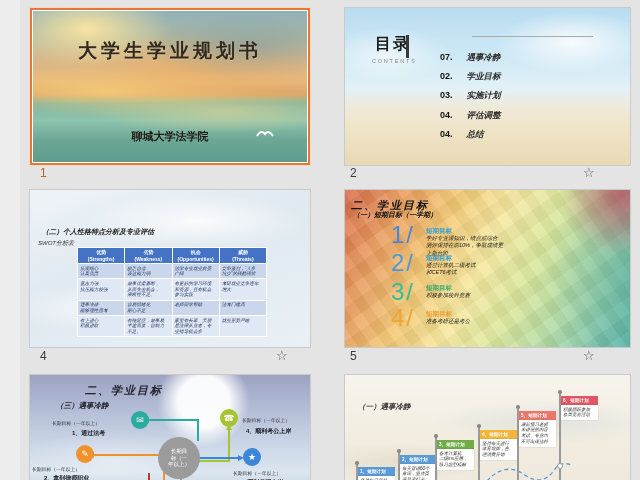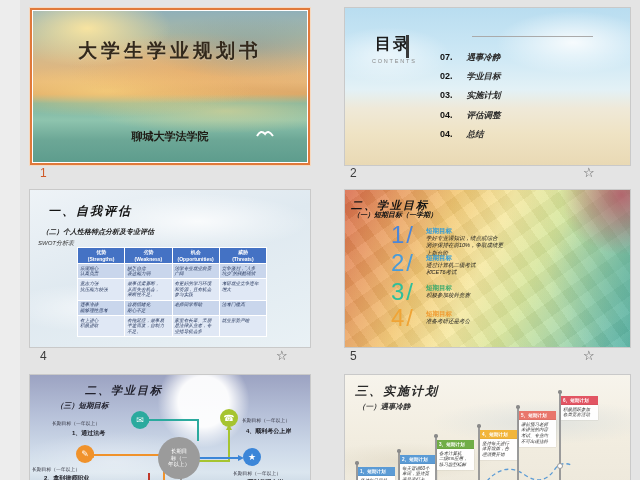--- a/index.html
+++ b/index.html
@@ -146,21 +146,20 @@
     </div>
     <div class="abs toc-row" style="top:115px;">
       <span class="toc-num">04.</span>
       <span class="toc-label">总结</span>
     </div>
   </div>
   <div class="slide-num" style="left:350px;top:166px;">2</div>
   <div class="star" style="left:583px;top:166px;">☆</div>
 
   <div id="s4" class="slide">
-    <div class="abs s4-title">一、自我评估</div>
     <div class="abs s4-sub">（二）个人性格特点分析及专业评估</div>
     <div class="abs s4-cap">SWOT分析表</div>
     <table class="abs swot">
       <tbody>
           <tr>
         <th>优势
 (Strengths)</th>
         <th>劣势
 (Weakness)</th>
         <th>机会
@@ -244,21 +243,21 @@
       <span class="goal-num" style="color: rgb(240, 164, 53);">4</span><span class="goal-slash" style="color: rgb(240, 164, 53);">/</span>
     </div>
     <div class="abs goal-label" style="left: 81px; top: 120px; color: rgb(240, 154, 46);">短期目标</div>
     <div class="abs goal-text" style="left:81px;top:128px;">准备考研还是考公</div>
   </div>
   <div class="slide-num" style="left:350px;top:349px;">5</div>
   <div class="star" style="left:583px;top:349px;">☆</div>
 
   <div id="s6" class="slide" style="left:30px;top:375px;width:280px;height:157px;">
     <div class="abs s6-title">二、学业目标</div>
-    <div class="abs s6-sub">（三）短期目标</div>
+    <div class="abs s6-sub">（三）遇事冷静</div>
 
     <div class="conn" style="left:119px;top:44px;width:50px;height:2px;background:#2baa9e;"></div>
     <div class="conn" style="left:167px;top:44px;width:2px;height:22px;background:#2baa9e;"></div>
     <div class="arrow" style="left:113px;top:42px;border-top:3px solid transparent;border-bottom:3px solid transparent;border-right:6px solid #2baa9e;"></div>
     <div class="conn" style="left:64px;top:79px;width:71px;height:2px;background:#f0922b;"></div>
     <div class="conn" style="left:133px;top:79px;width:2px;height:26px;background:#f0922b;"></div>
     <div class="arrow" style="left:58px;top:77px;border-top:3px solid transparent;border-bottom:3px solid transparent;border-right:6px solid #f0922b;"></div>
     <div class="conn" style="left:198px;top:55px;width:2px;height:32px;background:#a6c430;"></div>
     <div class="conn" style="left:162px;top:85px;width:38px;height:2px;background:#a6c430;"></div>
     <div class="arrow" style="left:196px;top:49px;border-left:3px solid transparent;border-right:3px solid transparent;border-bottom:6px solid #a6c430;"></div>
@@ -291,21 +290,20 @@
     <div class="abs node-goal" style="left:216px;top:52px;">4、顺利考公上岸</div>
 
     <div class="abs node-circle sat" style="left: 213px; top: 73px; background-color: rgb(60, 134, 216);">
       <span>★</span>
     </div>
     <div class="abs node-tag" style="left:203px;top:95px;">长期目标（一年以上）</div>
     <div class="abs node-goal" style="left:208px;top:103px;">5、顺利考研上岸</div>
   </div>
 
   <div id="s7" class="slide">
-    <div class="abs s7-title">三、实施计划</div>
     <div class="abs s7-sub">（一）遇事冷静</div>
 
     <svg class="abs" style="left:140px;top:80px;" width="90" height="30" viewBox="0 0 90 30">
       <path d="M2,26 Q20,6 40,20 Q58,32 70,14 Q76,6 86,10" stroke="#5b9bd5" stroke-width="1.3" stroke-dasharray="4 3" fill="none"></path>
     </svg>
 
     <div class="pole" style="left:11px;top:89px;height:68px;"></div>
     <div class="pole-dot" style="left:10px;top:86px;"></div>
     <div class="flag" style="left:13px;top:92px;">
       <div class="flag-head" style="background-color: rgb(91, 155, 213);">1、短期计划</div>

